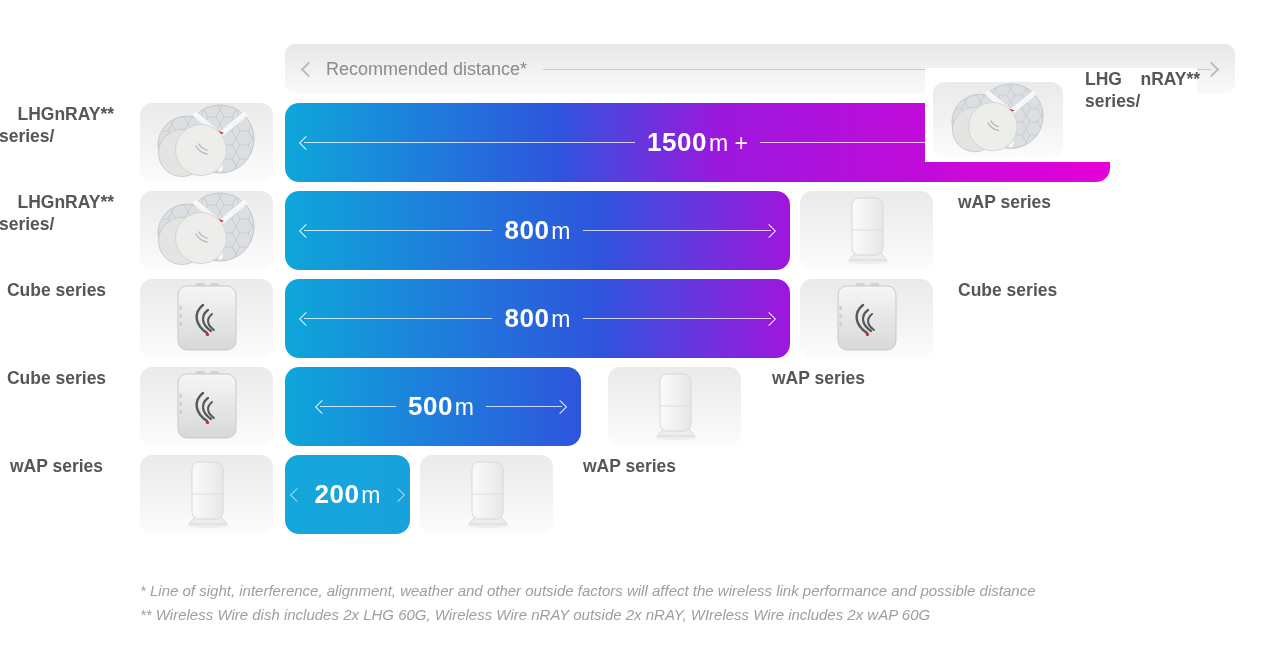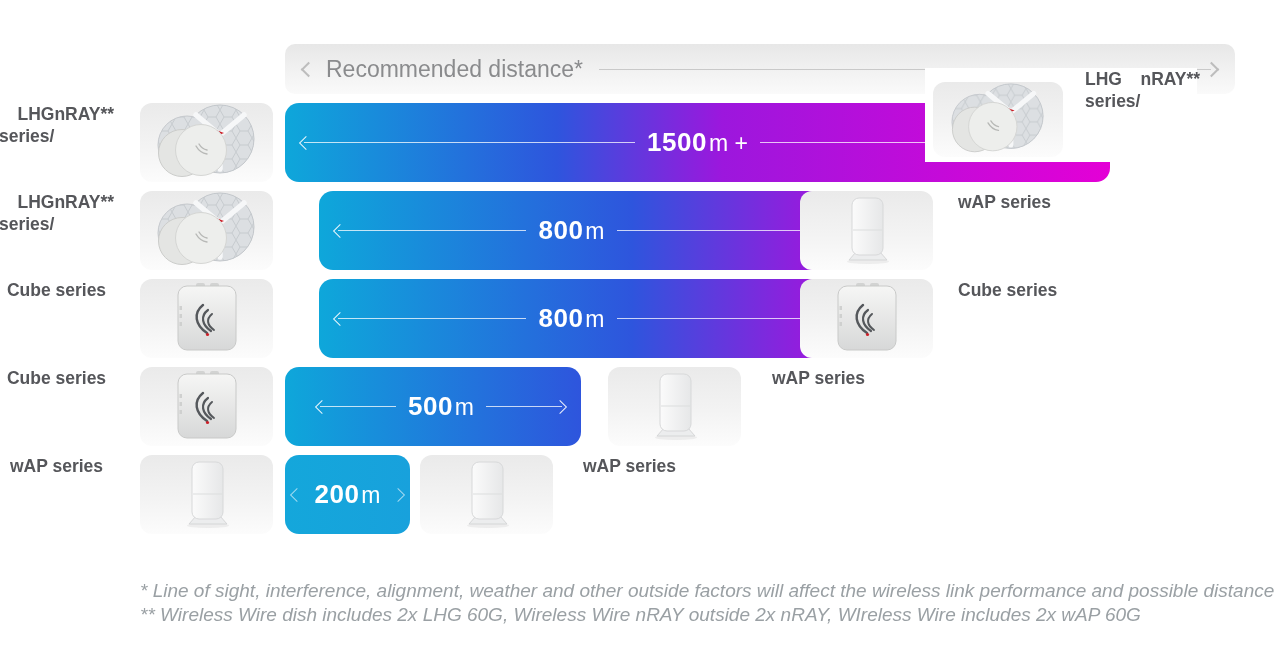--- a/index.html
+++ b/index.html
@@ -6,40 +6,40 @@
   .stage{position:relative;width:1275px;height:652px;background:#fff;overflow:hidden;
          font-family:"Liberation Sans",sans-serif;}
 
   
   .header-bar{position:absolute;left:285px;top:44px;width:950px;height:50px;
     border-radius:10px;background:linear-gradient(180deg,#e7e7e7 0%,#f2f2f2 55%,#fafafa 100%);
     display:flex;align-items:center;padding:0 18px;box-sizing:border-box;}
   .hchev{width:9px;height:9px;flex:0 0 auto;}
   .hchev.left{border-left:2px solid #bdbdbd;border-bottom:2px solid #bdbdbd;transform:rotate(45deg);}
   .hchev.right{border-right:2px solid #bdbdbd;border-top:2px solid #bdbdbd;transform:rotate(45deg);margin-left:-7px;}
-  .header-label{font-size:23px;color:#8a8b8d;margin:0 16px 0 12px;white-space:nowrap;}
+  .header-label{font-size:18px;color:#8a8b8d;margin:0 16px 0 12px;white-space:nowrap;}
   .hline{flex:1;height:1px;background:#c9c9c9;margin-right:2px;}
 
   
   .vlabel{position:absolute;height:79px;display:flex;justify-content:center;
     font-weight:bold;font-size:17.5px;color:#55565a;line-height:22px;}
   .vlabel.lft{left:0;width:113px;text-align:right;}
   .imgbox{position:absolute;width:133px;height:79px;border-radius:12px;
     background:linear-gradient(180deg,#eaeaea 0%,#f3f3f3 55%,#fcfcfc 100%);
     display:flex;align-items:center;justify-content:center;overflow:hidden;}
   .imgbox svg{display:block;}
 
   .r1{top:103px}.r2{top:191px}.r3{top:279px}.r4{top:367px}.r5{top:455px}
   .ileft{left:140px;}
 
   
   .bar{position:absolute;left:285px;height:79px;border-radius:14px;display:flex;align-items:center;
     padding:0 16px;box-sizing:border-box;color:#fff;}
   .bar1{width:825px;background:linear-gradient(90deg,#0ea7da 0%,#2e55dd 33%,#9c17dd 53%,#e400d6 100%);}
-  .bar2,.bar3{width:505px;background:linear-gradient(90deg,#0ea7da 0%,#2e55dd 62%,#a016dd 100%);margin-left:34px;}
+  .bar2,.bar3{width:505px;background:linear-gradient(90deg,#0ea7da 0%,#2e55dd 62%,#a016dd 100%);}
   .bar4{width:296px;background:linear-gradient(90deg,#0ea7da 0%,#2e55dd 100%);padding-left:32px;}
   .bar5{width:125px;background:linear-gradient(90deg,#14a7db 0%,#18a1dc 100%);justify-content:center;padding:0 8px;}
   .chev{width:9px;height:9px;flex:0 0 auto;}
   .chev.left{border-left:1.6px solid rgba(255,255,255,.9);border-bottom:1.6px solid rgba(255,255,255,.9);
     transform:rotate(45deg);margin-right:-7px;}
   .chev.right{border-right:1.6px solid rgba(255,255,255,.9);border-top:1.6px solid rgba(255,255,255,.9);
     transform:rotate(45deg);margin-left:-7px;}
   .bar5 .chev{opacity:.65;margin:0;}
   .aline{flex:1;height:1px;background:rgba(255,255,255,.75);}
   .valwrap{display:flex;align-items:baseline;padding:0 12px;white-space:nowrap;}
@@ -54,21 +54,21 @@
   .rlab2,.rlab3{left:958px;}
   .rlab4{left:772px;}
   .rlab5{left:583px;}
 
   
   .card{position:absolute;left:925px;top:68px;width:272px;height:94px;background:#ffffff;z-index:5;}
   .card .imgbox{left:8px;top:14px;width:130px;height:75px;}
   .card .vlabel{left:160px;top:0;height:94px;text-align:left;}
 
   
-  .notes{position:absolute;left:140px;top:579px;font-style:italic;font-size:19px;
+  .notes{position:absolute;left:140px;top:579px;font-style:italic;font-size:15px;
     color:#9aa0a4;line-height:24px;}
 </style>
 </head>
 <body>
 
 <svg width="0" height="0" style="position:absolute" aria-hidden="true">
   <defs>
     <pattern id="hexmesh" width="16" height="14" patternUnits="userSpaceOnUse">
       <rect width="16" height="14" fill="#dcdfe2"></rect>
       <path d="M4 0 L12 0 L16 7 L12 14 L4 14 L0 7 Z" fill="none" stroke="#c7cbcf" stroke-width="1"></path>

